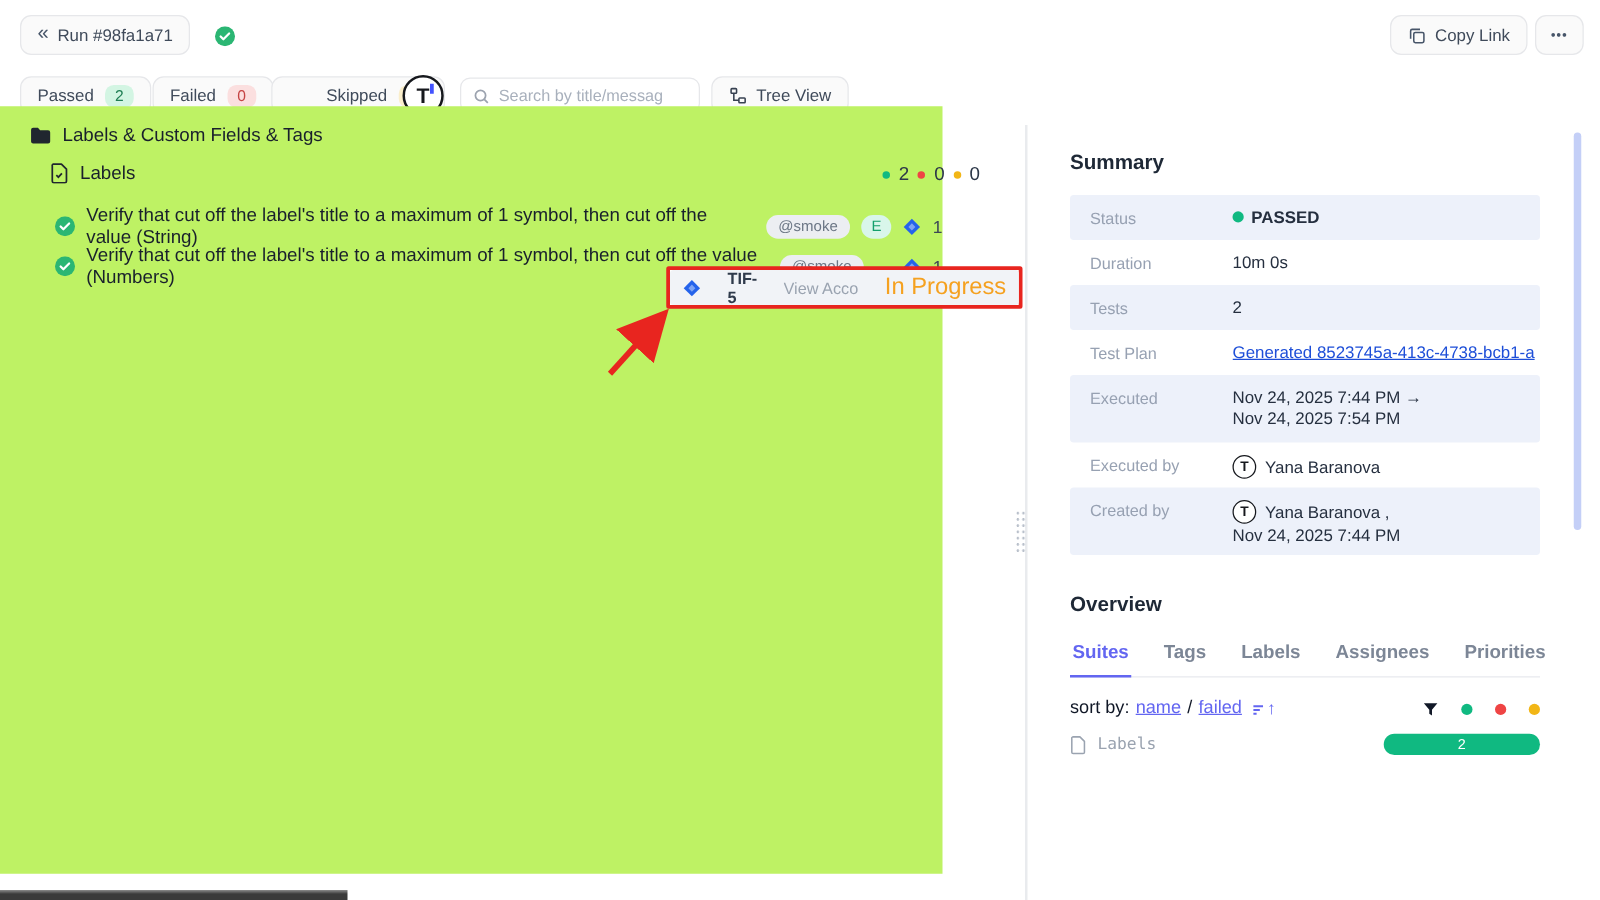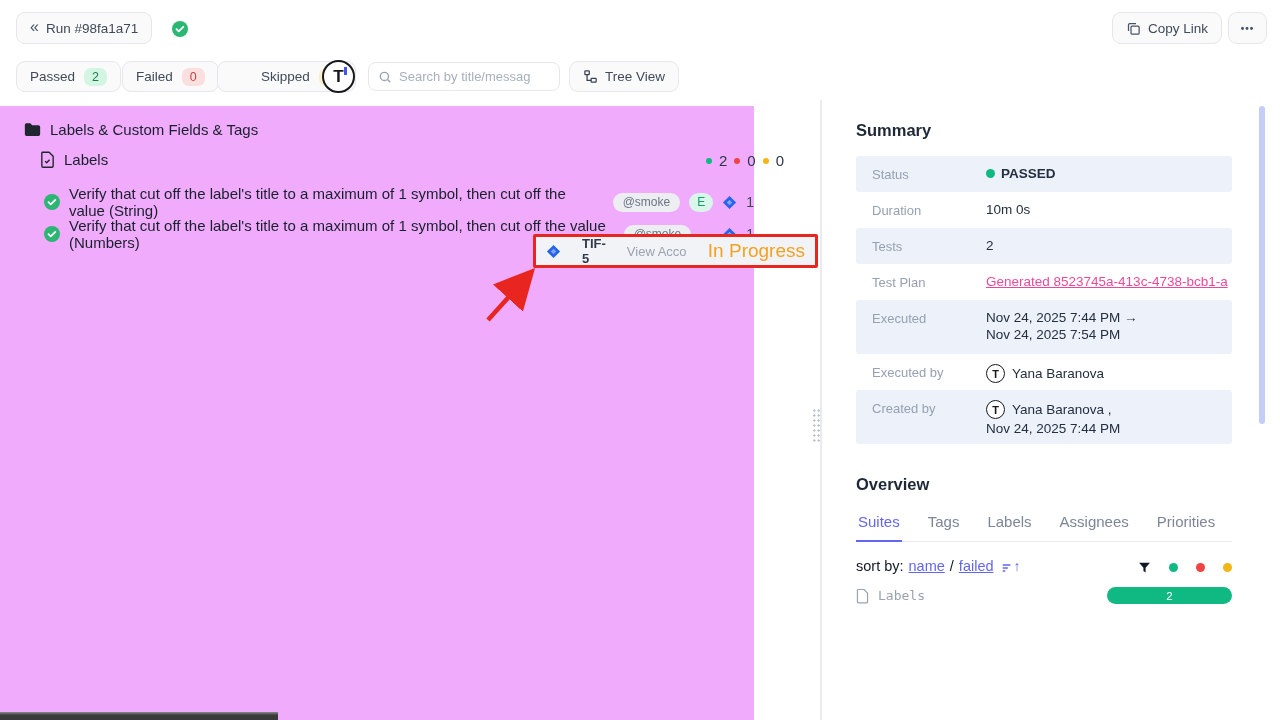--- a/index.html
+++ b/index.html
@@ -46,21 +46,21 @@
     border:1px solid #e6e7ea; border-radius:8px; background:#fff;
     display:flex; align-items:center; padding:0 9px; gap:7px;
   }
   .search-box input {
     border:none; outline:none; width:100%; font-size:13px;
     font-family:"Liberation Sans", sans-serif; color:#334155; background:transparent;
   }
   .search-box input::placeholder { color:#a8b0bc; }
   .tree-view-btn { position:absolute; left:569px; top:5px; height:31px; }
   
-  .left-panel { position:absolute; left:0; top:106px; width:754px; height:614px; background:#f0abfc; }
+  .left-panel { position:absolute; left:0; top:85px; width:754px; height:614px; background:#bef264; }
   .tree-row { position:absolute; display:flex; align-items:center; gap:9px; font-size:15px; color:#19202c; }
   .row-folder { left:24px; top:15px; font-weight:500; }
   .row-suite { left:40px; top:45px; }
   .suite-counts { position:absolute; left:706px; top:46px; display:flex; align-items:center; gap:7px; font-size:15px; color:#2c3748; }
   .dot { display:inline-block; border-radius:50%; }
   .dot.d6 { width:6px; height:6px; }
   .dot.green { background:#10b981; } .dot.red { background:#ef4444; } .dot.yellow { background:#f2b616; }
   .test-row { position:absolute; left:44px; display:flex; align-items:center; gap:9px; font-size:15px; color:#19202c; cursor:pointer; }
   .test-row-1 { top:79px; } .test-row-2 { top:111px; }
   .pill {
@@ -95,31 +95,31 @@
   .summary-title { position:absolute; left:20px; top:21px; }
   .summary-table { position:absolute; left:20px; top:56px; width:376px; }
   .srow { display:flex; padding:0 16px; align-items:flex-start; }
   .srow.alt { background:#edf1fa; border-radius:3px; }
   .srow .slabel { width:114px; flex:none; font-size:13px; color:#97a1b2; padding-top:11px; }
   .srow .svalue { font-size:13.5px; color:#252f3f; padding-top:10px; }
   .srow.h36 { height:36px; }
   .srow.h54 { height:54px; }
   .status-val { display:flex; align-items:center; gap:6px; font-weight:bold; color:#10b981; font-size:13.5px; }
   .status-dot { width:9px; height:9px; border-radius:50%; background:#10b981; }
-  .plan-link { color:#ec4899; text-decoration:underline; cursor:pointer; white-space:nowrap; display:inline-block; max-width:245px; overflow:hidden; }
+  .plan-link { color:#1d4ed8; text-decoration:underline; cursor:pointer; white-space:nowrap; display:inline-block; max-width:245px; overflow:hidden; }
   .user-line { display:flex; align-items:center; gap:7px; }
   .mini-avatar {
     width:19px; height:19px; border:1.8px solid #16181d; border-radius:50%;
     display:inline-flex; align-items:center; justify-content:center;
     font-size:11px; font-weight:bold; color:#16181d; background:#fff; flex:none;
   }
   .line2 { margin-top:2px; }
   
   .overview-title { position:absolute; left:20px; top:375px; }
-  .tabs { position:absolute; left:20px; top:407px; width:376px; border-bottom:1px solid #e7e9ee; display:flex; gap:24px; }
+  .tabs { position:absolute; left:20px; top:407px; width:376px; border-bottom:1px solid #e7e9ee; display:flex; gap:24px;font-weight:bold; }
   .tab { font-size:15px; color:#7c8696; padding:6px 2px 10px; cursor:pointer; white-space:nowrap; }
   .tab.active { color:#6366f1; border-bottom:2px solid #6366f1; margin-bottom:-1px; }
   .sort-row { position:absolute; left:20px; top:458px; width:376px; display:flex; align-items:flex-end; font-size:14.5px; color:#101726; }
   .sort-link { color:#6366f1; text-decoration:underline; cursor:pointer; margin:0 5px; }
   .sort-icon { display:inline-flex; align-items:center; margin-left:2px; cursor:pointer; }
   .sort-arrow { color:#6366f1; font-size:14px; margin-left:1px; }
   .legend { margin-left:auto; display:flex; align-items:center; gap:18px; }
   .legend .dot { width:9px; height:9px; cursor:pointer; }
   .suite-stat-row { position:absolute; left:20px; top:487px; width:376px; display:flex; align-items:center; }
   .mono-label { font-family:"DejaVu Sans Mono", monospace; font-size:13px; color:#9aa3b0; margin-left:9px; }

